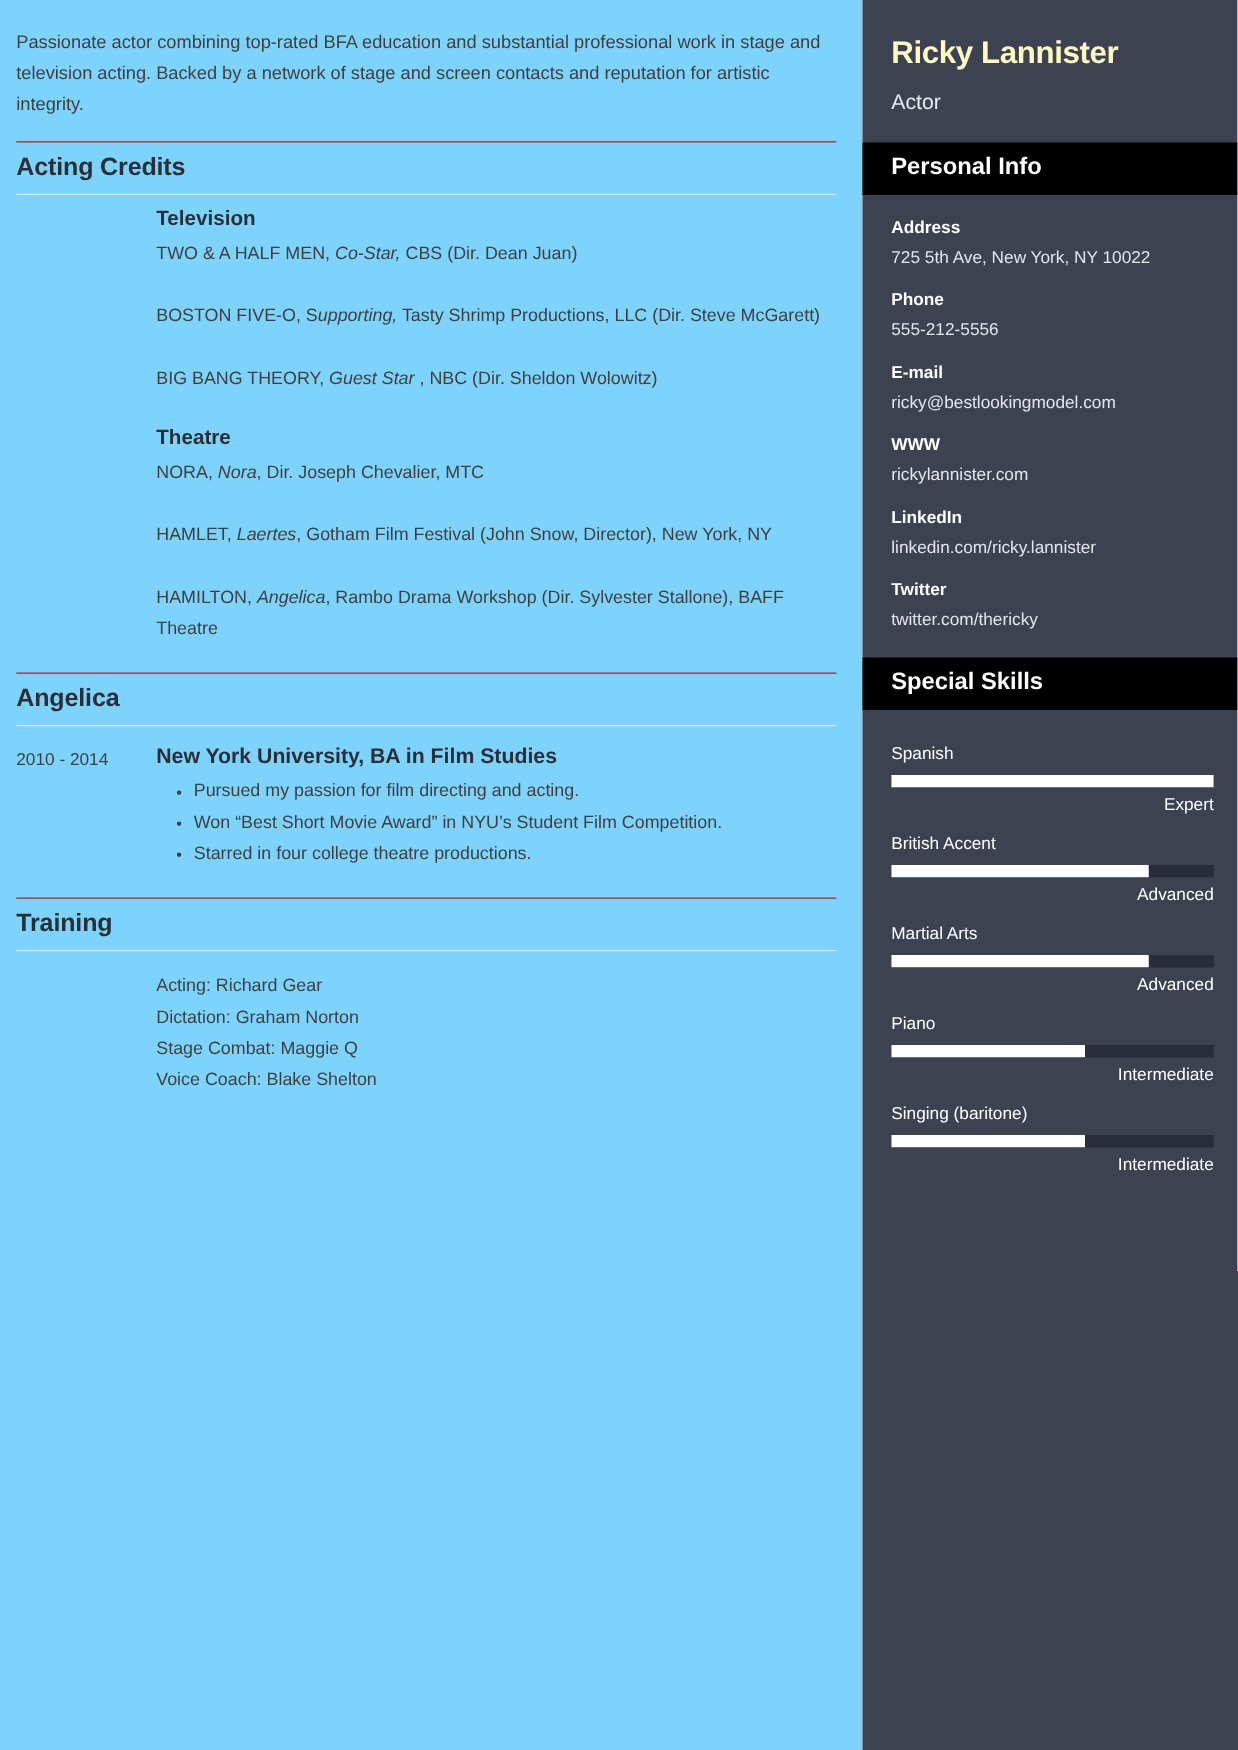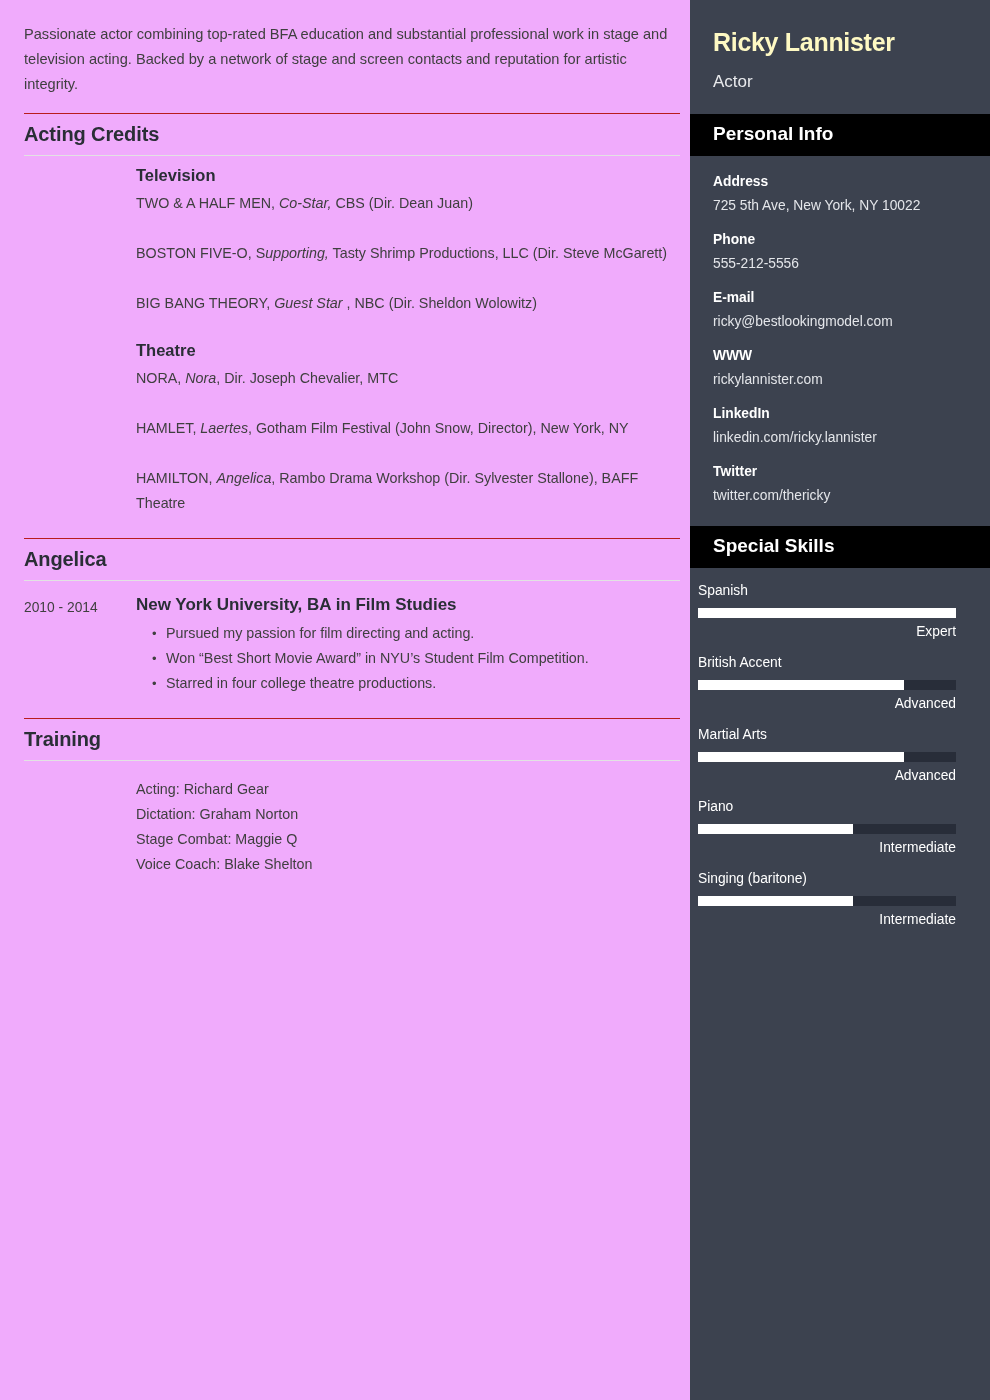--- a/index.html
+++ b/index.html
@@ -18,23 +18,23 @@
     display: flex;
     width: 990px;
     height: 1400px;
     align-items: stretch;
   }
 
   
   .main {
     width: 690px;
     min-width: 690px;
-    background: #f0abfc;
+    background: #7dd3fc;
     box-sizing: border-box;
-    padding: 22px 14px 0 24px;
+    padding: 22px 14px 0 13px;
   }
   .summary {
     font-size: 14.6px;
     line-height: 25px;
     color: #3f3f3f;
     margin: 0 0 16px 0;
     max-width: 655px;
   }
   .section {
     margin-bottom: 4px;
@@ -175,21 +175,22 @@
     margin: 0 0 2px 0;
     line-height: 20px;
   }
   .info-value {
     font-size: 13.8px;
     line-height: 24px;
     color: #e4e6ea;
     margin: 0;
   }
   .skills-body {
-    padding: 14px 19px 0 8px;
+    padding: 14px 19px 0 23px;
+    margin-top: 12px;
   }
   .skill {
     margin-bottom: 13px;
   }
   .skill-name {
     font-size: 13.8px;
     color: #ffffff;
     margin: 0 0 8px 0;
     line-height: 18px;
   }

